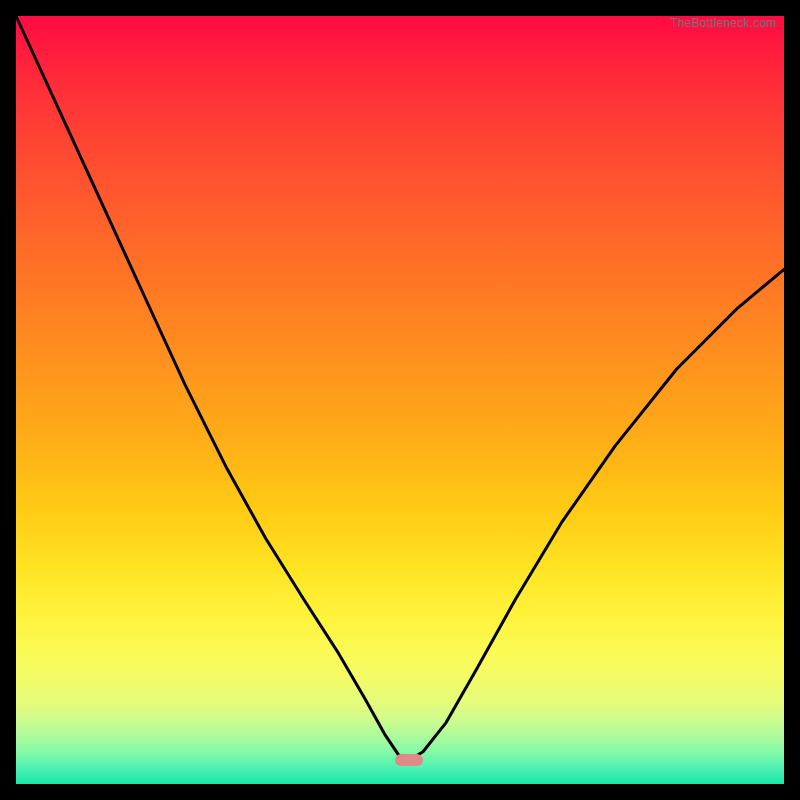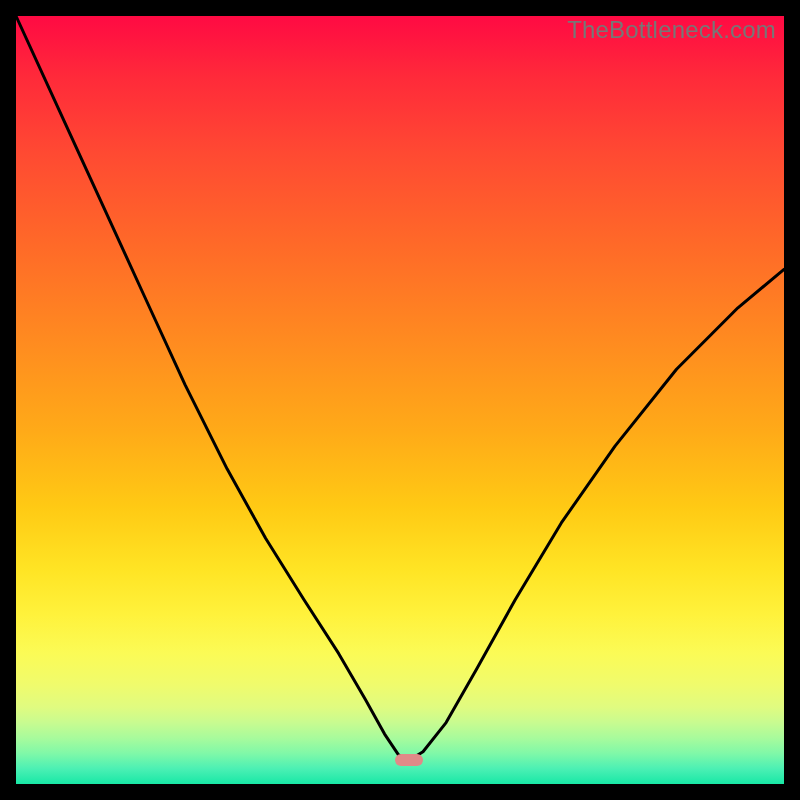--- a/index.html
+++ b/index.html
@@ -44,21 +44,21 @@
       #80f8a8 96%,
       #4cf0b4 98%,
       #18e8a6 100%
     );
   }
   .credit {
     position: absolute;
     top: 0;
     right: 8px;
     color: #777;
-    font-size: 24px;
+    font-size: 12px;
     font-weight: 400;
     letter-spacing: 0.2px;
     user-select: none;
   }
   svg.curve {
     position: absolute;
     left: 0;
     top: 0;
     width: 768px;
     height: 768px;

